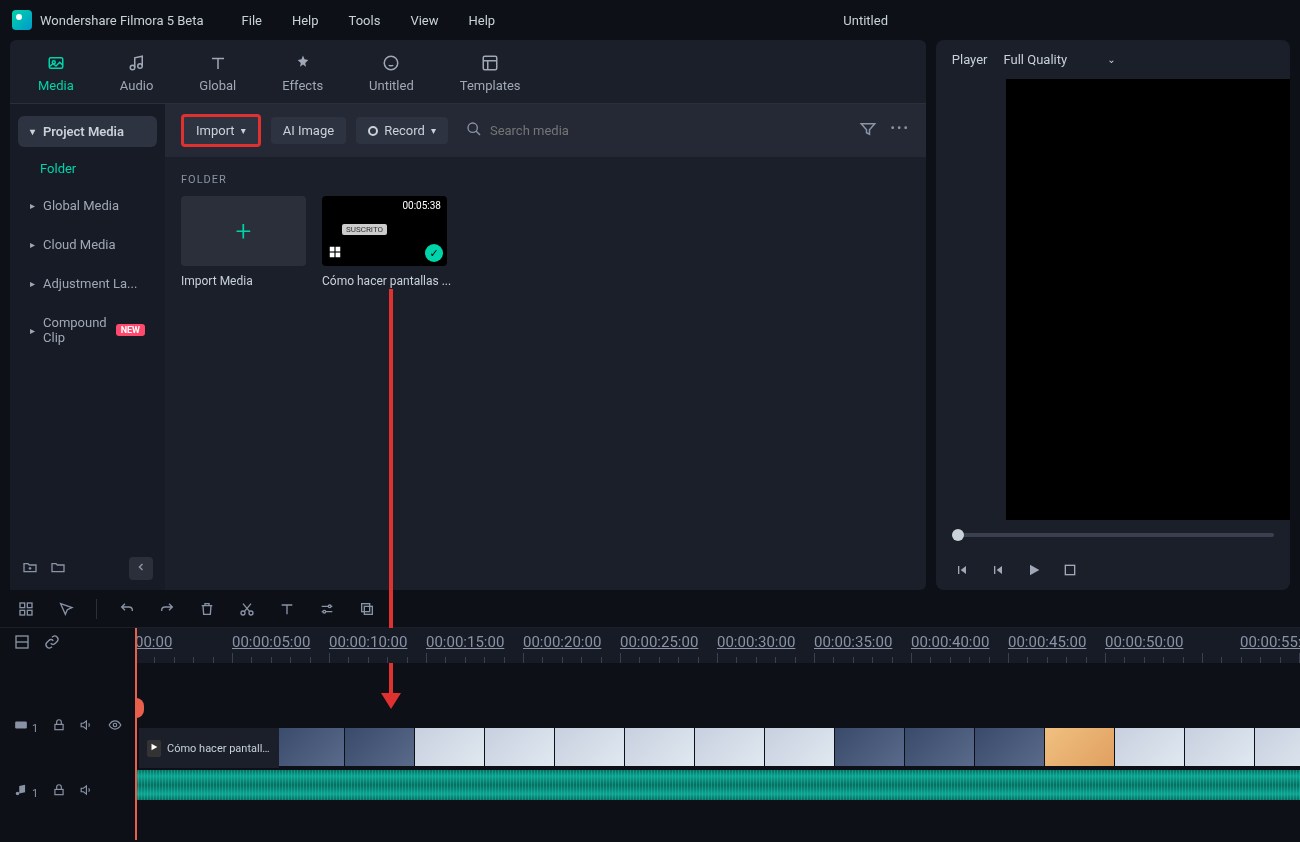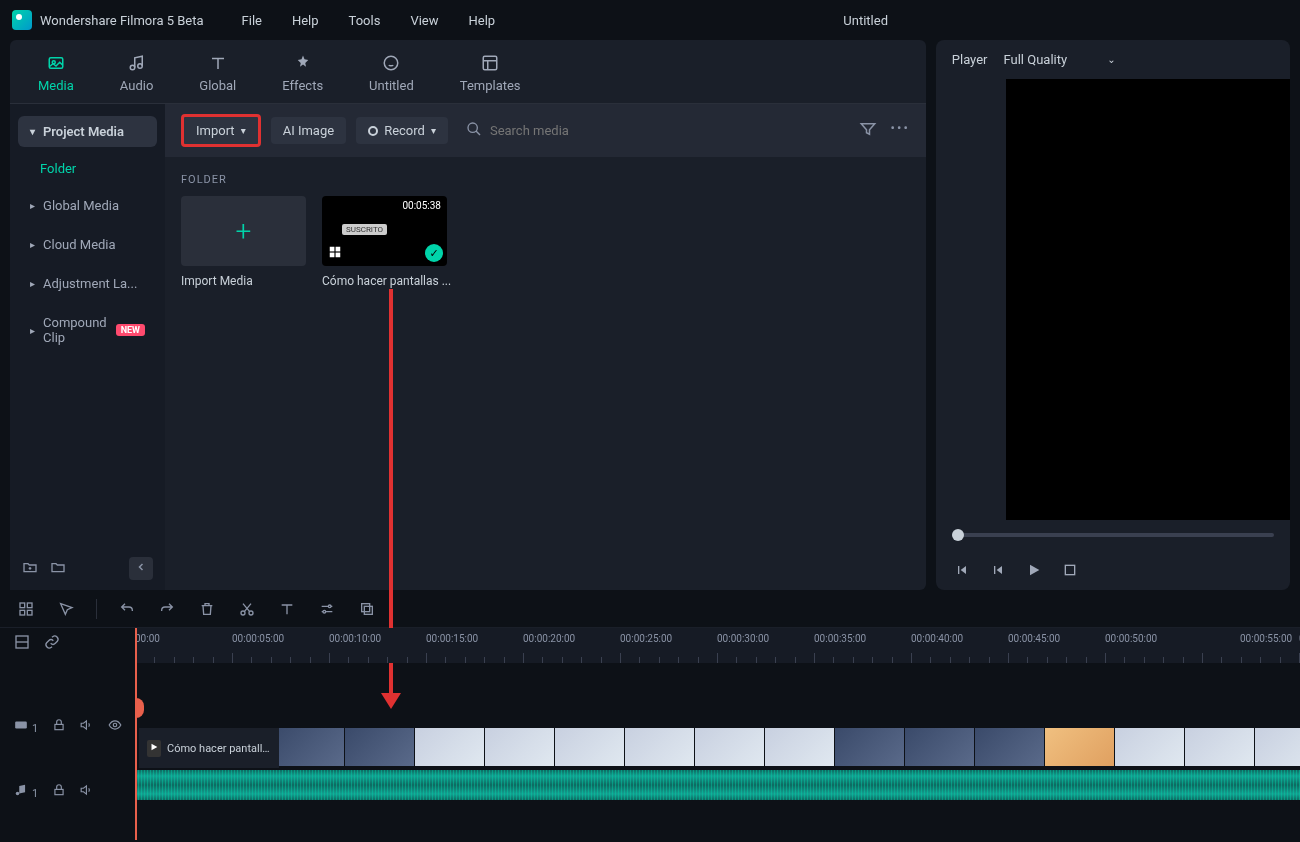--- a/index.html
+++ b/index.html
@@ -75,21 +75,21 @@
 .timeline-section { height: 250px; background: #0d1117; }
 .timeline-toolbar { height: 38px; display: flex; align-items: center; padding: 0 16px; gap: 20px; border-bottom: 1px solid #1a1f29; }
 .tl-tool { width: 20px; height: 20px; display: flex; align-items: center; justify-content: center; cursor: pointer; color: #8a93a6; }
 .tl-divider { width: 1px; height: 20px; background: #2a2f3a; }
 .timeline-body { display: flex; height: 212px; }
 .timeline-left { width: 135px; background: #0d1117; display: flex; flex-direction: column; }
 .tl-left-row { height: 30px; display: flex; align-items: center; padding: 0 14px; gap: 14px; }
 .tl-left-row.spacer-large { height: 85px; align-items: flex-end; padding-bottom: 8px; }
 .timeline-right { flex: 1; position: relative; overflow: hidden; }
 .ruler { height: 35px; position: relative; background: #161b25; }
-.ruler-mark { position: absolute; top: 5px; font-size: 10px; color: #8a93a6; }
+.ruler-mark { position: absolute; top: 5px; font-size: 15px; color: #8a93a6; text-decoration: underline; }
 .ruler-tick { position: absolute; bottom: 0; width: 1px; height: 6px; background: #3a4050; }
 .ruler-tick.major { height: 10px; }
 .playhead { position: absolute; left: 0; top: 0; width: 2px; height: 100%; background: #e8604c; z-index: 10; }
 .playhead-head { position: absolute; left: -7px; top: 70px; width: 16px; height: 20px; background: #e8604c; border-radius: 8px 8px 8px 0; z-index: 11; }
 .track-area { position: relative; }
 .track-spacer { height: 65px; }
 .video-track { height: 40px; display: flex; position: relative; }
 .clip-label { position: absolute; left: 4px; top: 0; height: 40px; background: #1a1f29; display: flex; align-items: center; padding: 0 8px; gap: 6px; font-size: 11px; color: #c9d1d9; z-index: 5; width: 140px; }
 .clip-thumbs { display: flex; margin-left: 140px; height: 40px; }
 .clip-thumb { width: 70px; height: 38px; background: linear-gradient(135deg, #3a4a6a, #5a6a8a); border-right: 1px solid #0d1117; }

